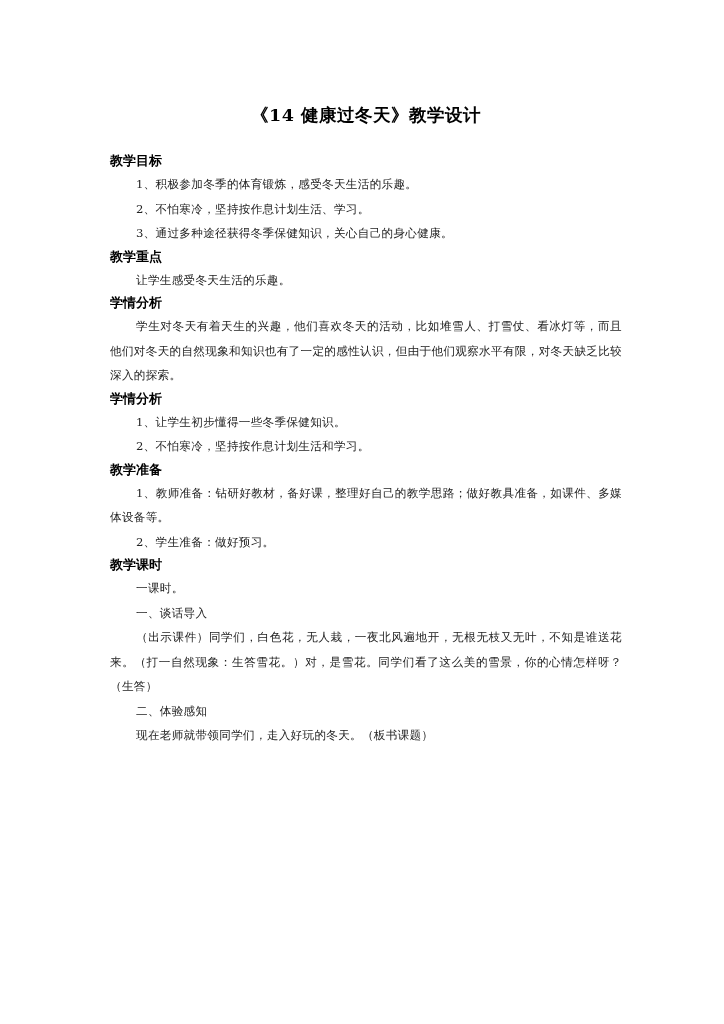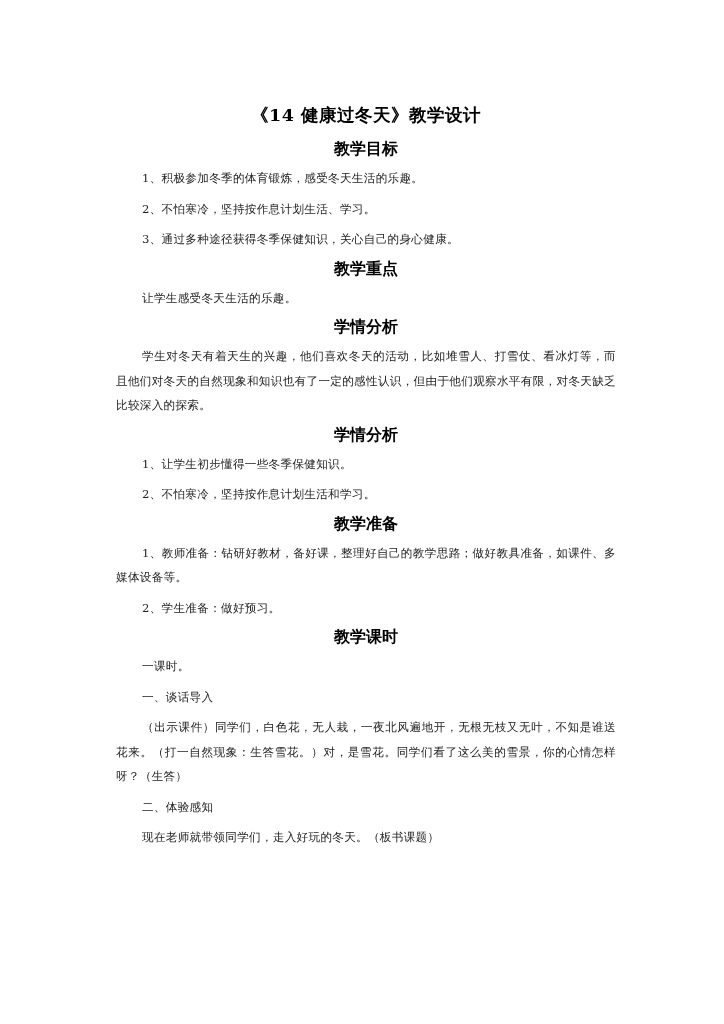--- a/index.html
+++ b/index.html
@@ -20,37 +20,36 @@
       left: 110px;
       top: 100px;
       width: 512px;
     }
     .doc-title {
       text-align: center;
       font-family: "DejaVu Serif", "Liberation Serif", serif;
       font-weight: bold;
       font-size: 17.5px;
       line-height: 30px;
-      margin: 0 0 8px 0;
+      margin: 0 0 20px 0;
       color: #000;
       letter-spacing: 0.5px;
     }
     .section-heading {
       font-family: "DejaVu Sans", "Liberation Sans", sans-serif;
       font-weight: bold;
-      font-size: 16px;
+      font-size: 13px;
       line-height: 22px;
       margin: 0;
       color: #000;
-      text-align: center;
     }
     .para {
       font-size: 11.6px;
       line-height: 24.5px;
-      margin: 6px;
+      margin: 0;
       color: #222;
       text-align: justify;
       letter-spacing: 0.3px;
     }
     .para.indent {
       text-indent: 26px;
     }
     .sec {
       margin-bottom: 0px;
     }

